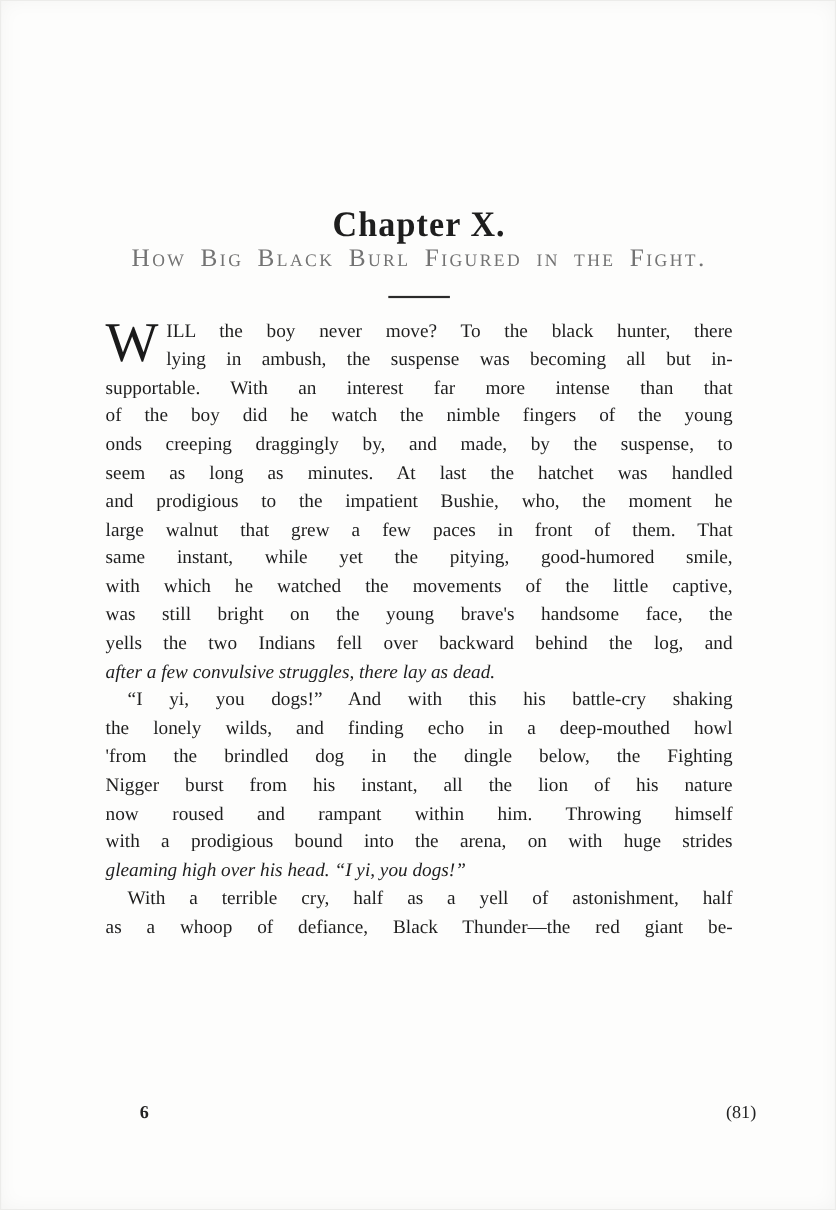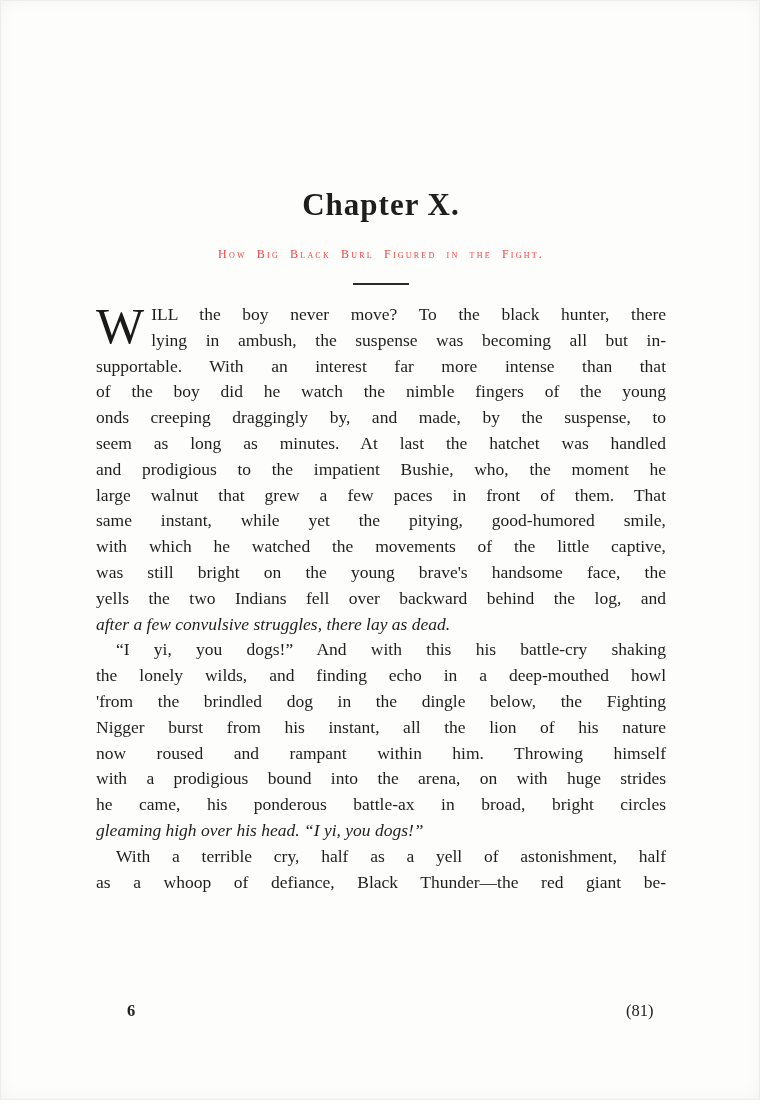--- a/index.html
+++ b/index.html
@@ -25,27 +25,26 @@
     width: 570px;
   }
   .chapter-title {
     text-align: center;
     font-size: 31px;
     font-weight: 700;
     letter-spacing: 1px;
     transform: scaleY(1.05);
   }
   .subtitle {
-    margin-top: 25px;
     text-align: center;
     font-variant: small-caps;
-    font-size: 12px;
+    font-size: 23px;
     letter-spacing: 2.2px;
     word-spacing: 5px;
-    color: #ef4444;
+    color: #737373;
   }
   .divider {
     width: 56px;
     height: 0;
     border-top: 2px solid #2a2a2a;
     margin: 21px auto 0 auto;
   }
   .body-text {
     margin-top: 17px;
     font-size: 17.5px;
@@ -72,21 +71,21 @@
     margin: 2px 7px 0 0;
     font-weight: 400;
     color: #1a1a1a;
   }
   .footer-num {
     position: absolute;
     font-size: 16.5px;
     color: #222;
   }
   .footer-left  { left: 127px; top: 1001px; font-weight: 700; }
-  .footer-right { left: 626px; top: 1001px; }
+  .footer-right { left: 660px; top: 1001px; }
 </style>
 </head>
 <body>
 
 <div class="page">
   <div class="content">
     <div class="chapter-title">Chapter X.</div>
     <div class="subtitle">How Big Black Burl Figured in the Fight.</div>
     <div class="divider"></div>
     <div class="body-text">
@@ -106,21 +105,20 @@
           <div class="line">yells the two Indians fell over backward behind the log, and</div>
           <div class="line para-end">after a few convulsive struggles, there lay as dead.</div>
         </div>
         <div class="para">
           <div class="line indent">“I yi, you dogs!”  And with this his battle-cry shaking</div>
           <div class="line">the lonely wilds, and finding echo in a deep-mouthed howl</div>
           <div class="line">'from the brindled dog in the dingle below, the Fighting</div>
           <div class="line">Nigger burst from his instant, all the lion of his nature</div>
           <div class="line">now roused and rampant within him.  Throwing himself</div>
           <div class="line">with a prodigious bound into the arena, on with huge strides</div>
-          <div class="line">he came, his ponderous battle-ax in broad, bright circles</div>
           <div class="line para-end">gleaming high over his head.  “I yi, you dogs!”</div>
         </div>
         <div class="para">
           <div class="line indent">With a terrible cry, half as a yell of astonishment, half</div>
           <div class="line">as a whoop of defiance, Black Thunder—the red giant be-</div>
         </div>
       </div>
   </div>
   <div class="footer-num footer-left">6</div>
   <div class="footer-num footer-right">(81)</div>

